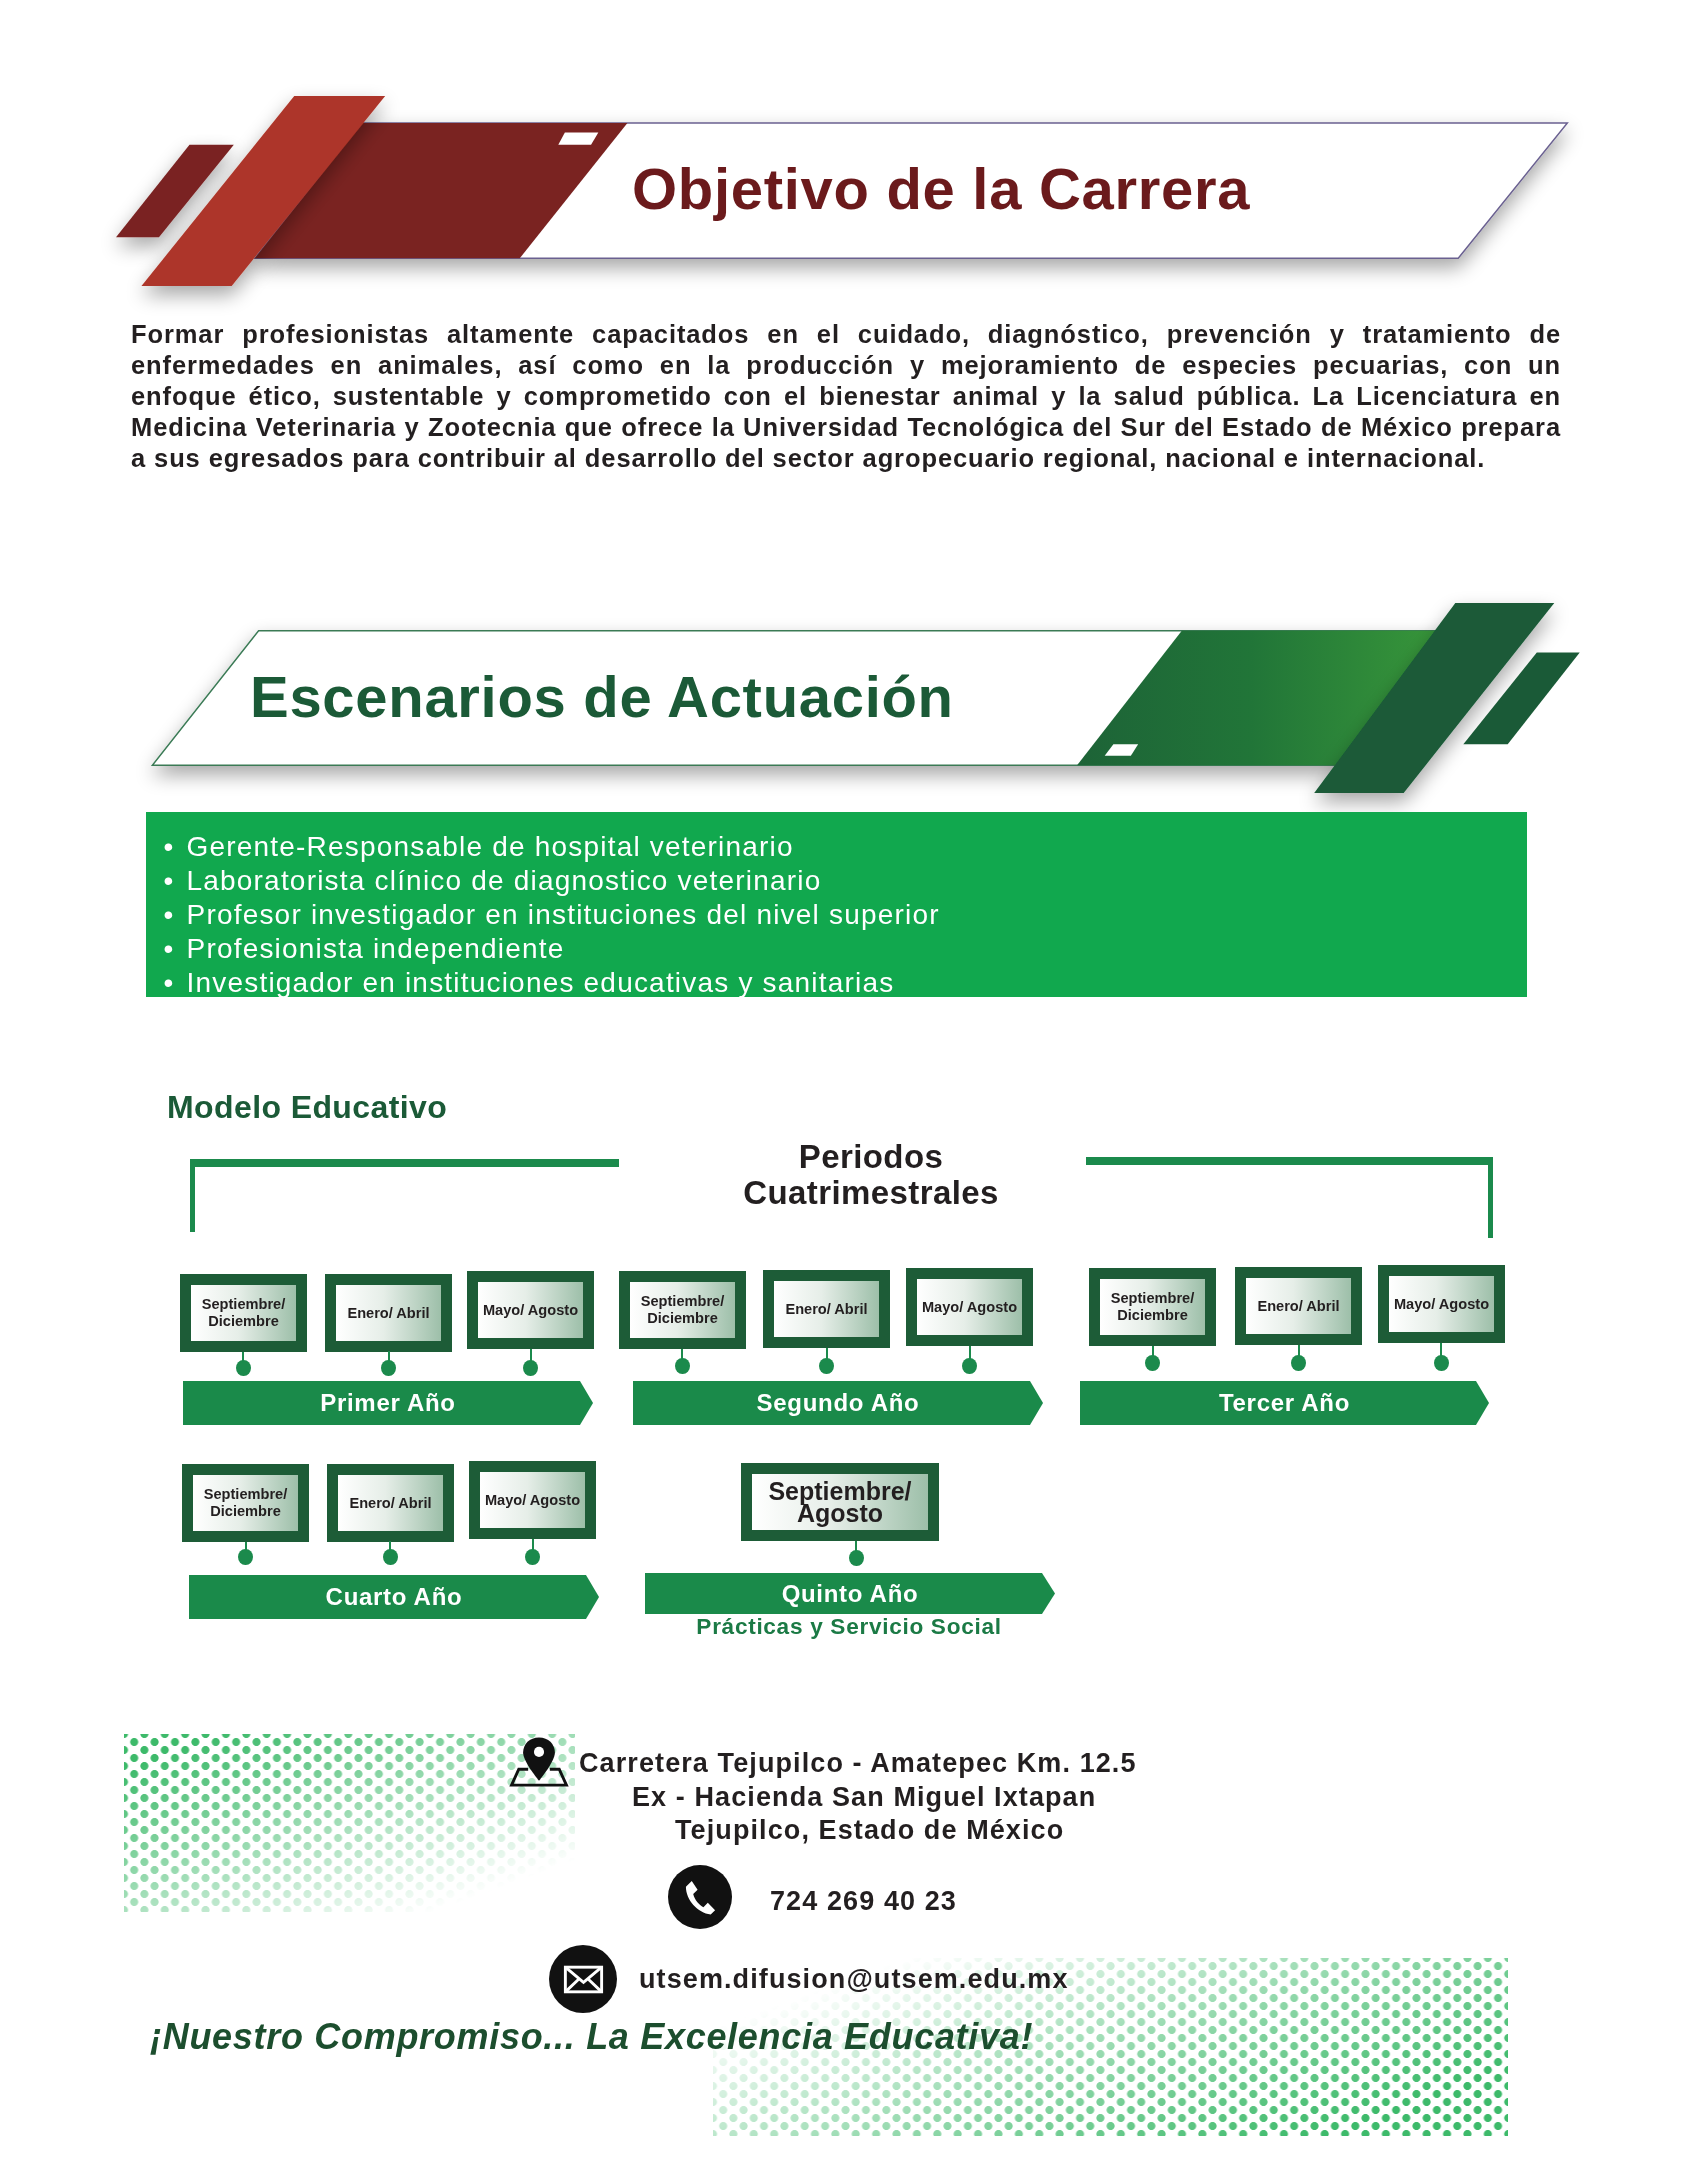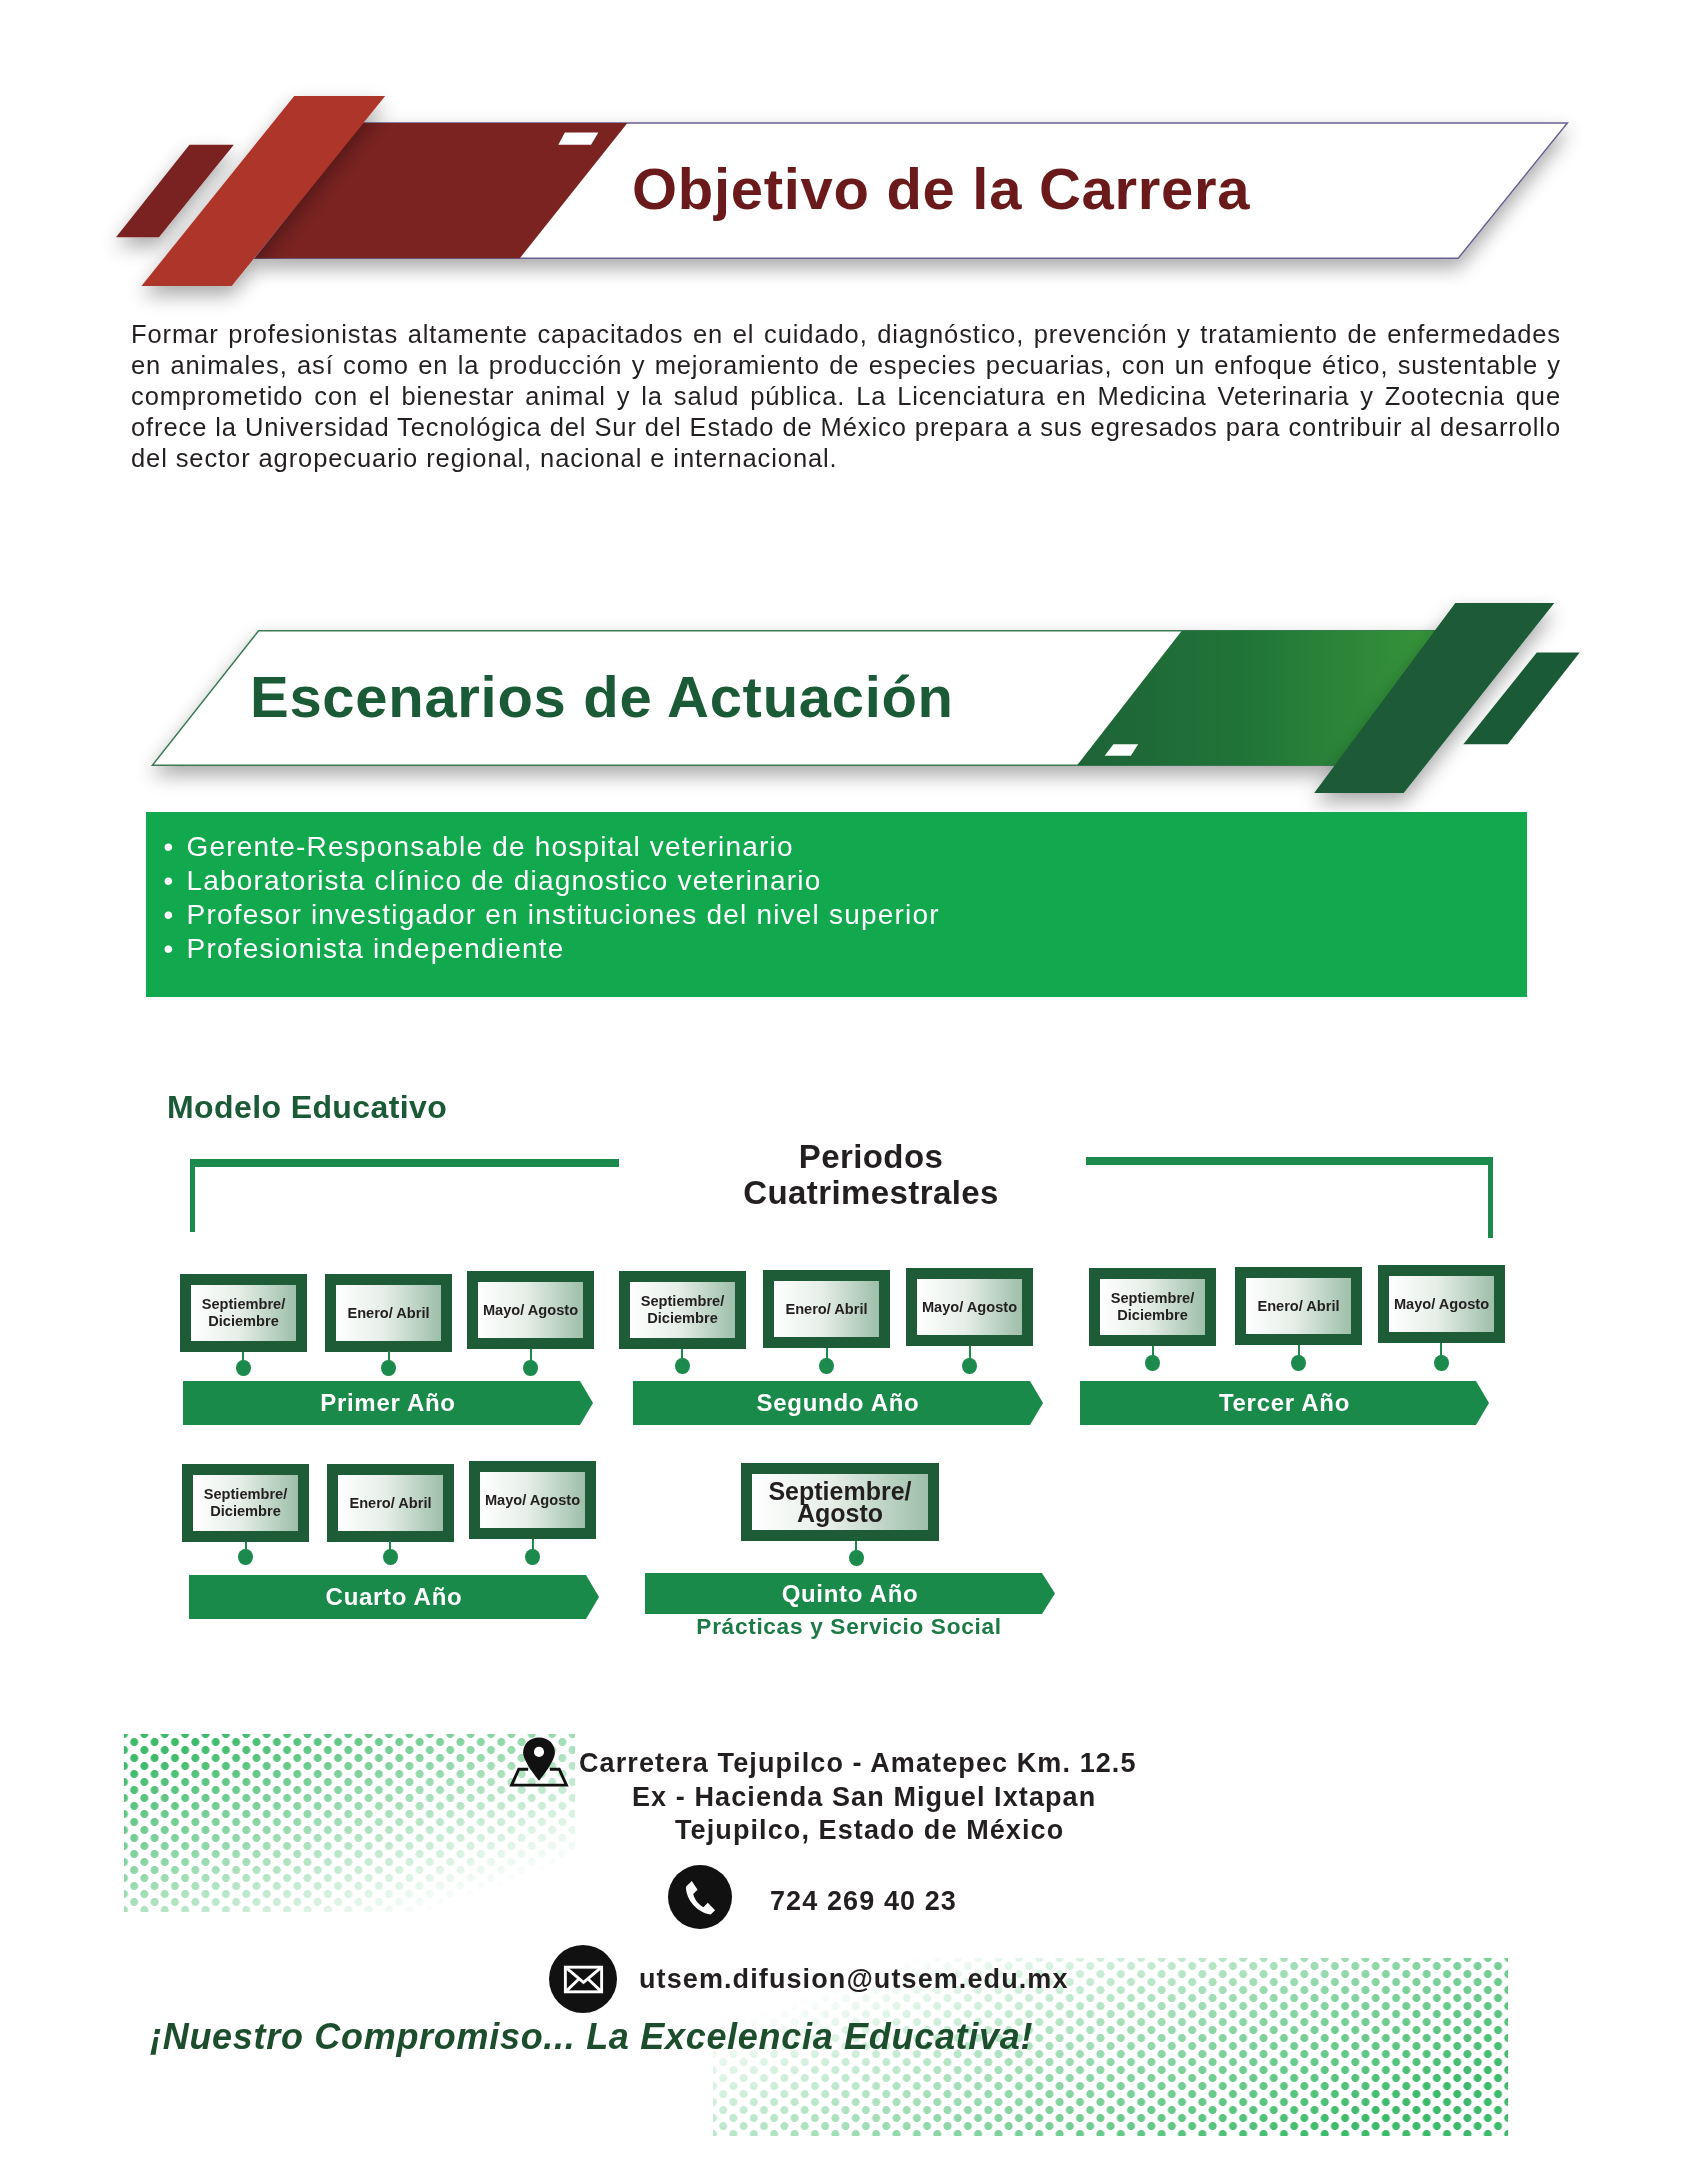--- a/index.html
+++ b/index.html
@@ -6,21 +6,21 @@
   body { width:1687px; height:2183px; position:relative; overflow:hidden;
          font-family:"Liberation Sans", "DejaVu Sans", sans-serif; color:#231f20; }
   .abs { position:absolute; }
   svg.deco { position:absolute; left:0; top:0; }
   .title-red { position:absolute; left:632px; top:160px; font-size:58px; font-weight:bold;
                color:#6b1a1c; white-space:nowrap; letter-spacing:0.7px; line-height:1; }
   .title-green { position:absolute; left:250px; top:668px; font-size:58px; font-weight:bold;
                  color:#1b5a37; white-space:nowrap; letter-spacing:0.7px; line-height:1; }
   .paragraph { position:absolute; left:131px; top:319px; width:1430px; font-size:25.5px;
                line-height:31px; text-align:justify; text-align-last:left; letter-spacing:0.9px;
-               font-weight:400; color:#231f20; }
+               font-weight:700; color:#231f20; }
   .list-box { position:absolute; left:146px; top:812px; width:1381px; height:185px; background:#11a84e; }
   .list-box ul { list-style:none; margin:0; padding:0; position:absolute; left:17.5px; top:17.5px; }
   .list-box li { color:#ffffff; font-size:28px; line-height:34px; letter-spacing:1.2px; white-space:nowrap; }
   .list-box li .bul { display:inline-block; width:23px; }
   .modelo-title { position:absolute; left:167px; top:1089px; font-size:32px; font-weight:bold; color:#1b5a37; letter-spacing:0.4px; }
   .periodos { position:absolute; left:691px; top:1139px; width:360px; text-align:center; font-size:33px;
               font-weight:bold; line-height:36px; color:#231f20; letter-spacing:0.4px; }
   .bracket { position:absolute; border-color:#1b8a4c; border-style:solid; }
   .box { position:absolute; width:127px; height:78px; background:#1d5c37; box-sizing:border-box; padding:11px; }
   .box .inner { width:100%; height:100%; background:linear-gradient(90deg,#ffffff 0%,#e6eee8 45%,#9dbfa9 100%);
@@ -96,20 +96,21 @@
 <div class="paragraph">Formar profesionistas altamente capacitados en el cuidado, diagnóstico, prevención y tratamiento de enfermedades en animales, así como en la producción y mejoramiento de especies pecuarias, con un enfoque ético, sustentable y comprometido con el bienestar animal y la salud pública. La Licenciatura en Medicina Veterinaria y Zootecnia que ofrece la Universidad Tecnológica del Sur del Estado de México prepara a sus egresados para contribuir al desarrollo del sector agropecuario regional, nacional e internacional.</div>
 
 <div class="title-green">Escenarios de Actuación</div>
 
 <div class="list-box">
   <ul>
     <li><span class="bul">•</span><span>Gerente-Responsable de hospital veterinario</span></li>
     <li><span class="bul">•</span><span>Laboratorista clínico de diagnostico veterinario</span></li>
     <li><span class="bul">•</span><span>Profesor investigador en instituciones del nivel superior</span></li>
     <li><span class="bul">•</span><span>Profesionista independiente</span></li>
+    <li><span class="bul">•</span><span>Investigador en instituciones educativas y sanitarias</span></li>
   </ul>
 </div>
 
 <div class="modelo-title">Modelo Educativo</div>
 
 <div class="bracket" style="left:190px; top:1159px; width:424px; height:65px; border-width:8px 0 0 5.1px;"></div>
 <div class="bracket" style="left:1086px; top:1157px; width:402px; height:73px; border-width:8px 5.1px 0 0;"></div>
 <div class="periodos">
   <div>Periodos</div>
   <div>Cuatrimestrales</div>

